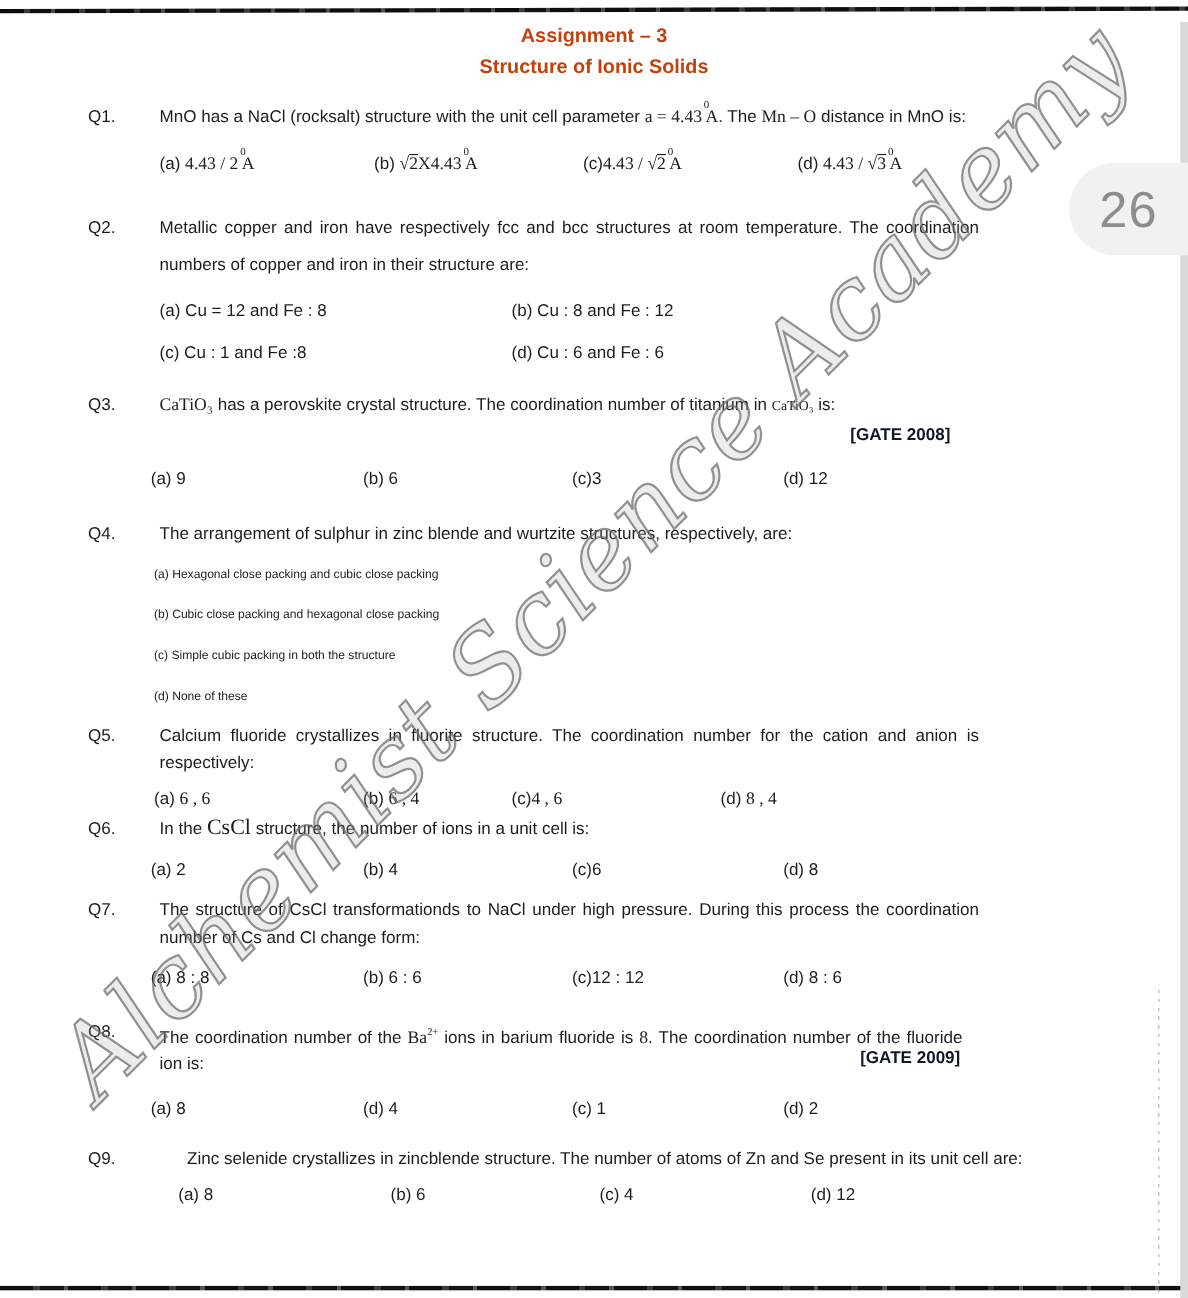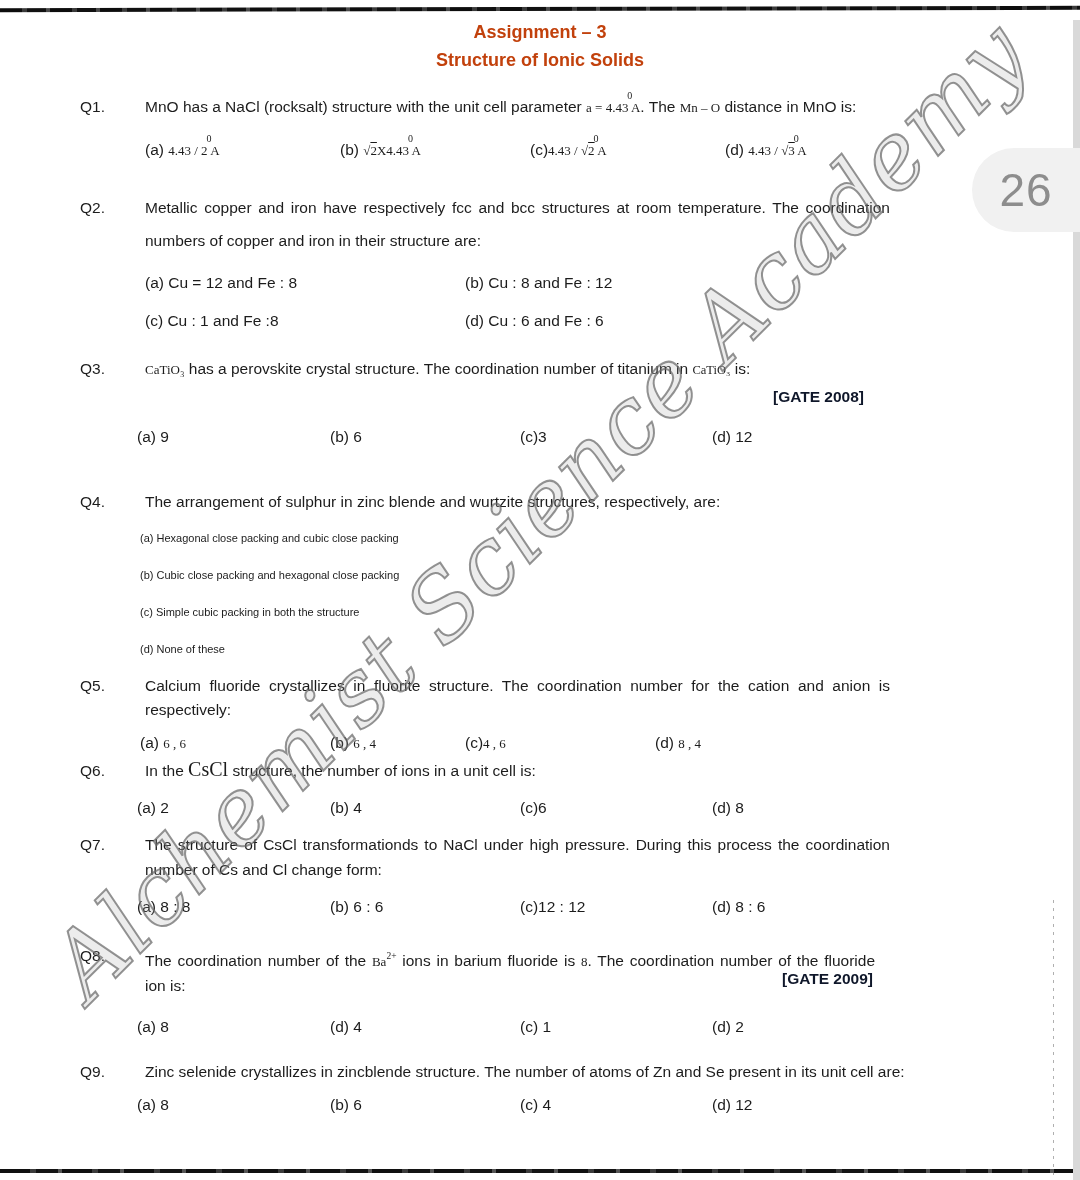--- a/index.html
+++ b/index.html
@@ -42,28 +42,28 @@
     color:rgba(150,150,150,0.18);
     -webkit-text-stroke:2px rgba(105,105,105,0.72);
   }
   
   .titles{padding-top:18px;text-align:center;position:relative;z-index:4;}
   .titles div{font-weight:bold;font-size:18px;line-height:28px;color:#c2410c;}
   
   .q{display:flex;margin-left:80px;margin-right:55px;position:relative;z-index:4;line-height:25px;}
   .q.lh33{line-height:33px;}
   .q.lh24{line-height:24px;}
-  .q.lh26{line-height:26px;}
+  .q.lh26{line-height:26px;gap:25px;}
   .q-label{width:65px;flex:none;font-size:15.5px;}
   .q-body{flex:none;position:relative;width:745px;}
   .q-body.w730{width:730px;}
   .q-body.w775{width:775px;}
   .q-text{margin:0;font-size:15.5px;}
   .q-text.just{text-align:justify;}
-  .serif{font-family:"Liberation Serif","DejaVu Serif",serif;font-size:13px;}
+  .serif{font-family:"Liberation Serif","DejaVu Serif",serif;font-size:16px;}
   .small{font-size:12.5px;}
   .big{font-size:20px;line-height:1;}
   .suptiny{font-size:9.5px;vertical-align:7px;}
   .rad{text-decoration:overline;}
   .azero{display:inline-block;width:0;font-size:10px;position:relative;top:-13px;left:-13px;}
   
   .opts{display:grid;font-size:15.5px;line-height:26px;row-gap:12px;}
   .g-q1{margin-top:12px;grid-template-columns:195px 190px 195px auto;}
   .g-q2{margin-top:13px;grid-template-columns:320px auto;}
   .g-std{margin-left:-8px;grid-template-columns:193px 190px 192px auto;}
@@ -131,21 +131,21 @@
     </div>
     <div class="opts g-std mt15">
       <span class="opt">(a) 9</span>
       <span class="opt">(b) 6</span>
       <span class="opt">(c)3</span>
       <span class="opt">(d) 12</span>
     </div>
   </div>
 </div>
 
-<div class="q" style="margin-top:39px">
+<div class="q" style="margin-top:24px">
   <div class="q-label">Q4.</div>
   <div class="q-body">
     <p class="q-text"><span>The arrangement of sulphur in zinc blende and wurtzite structures, respectively, are:</span></p>
     <div class="optlist">
       <span class="opt">(a) Hexagonal close packing and cubic close packing</span>
       <span class="opt">(b) Cubic close packing and hexagonal close packing</span>
       <span class="opt">(c) Simple cubic packing in both the structure</span>
       <span class="opt">(d) None of these</span>
     </div>
   </div>

